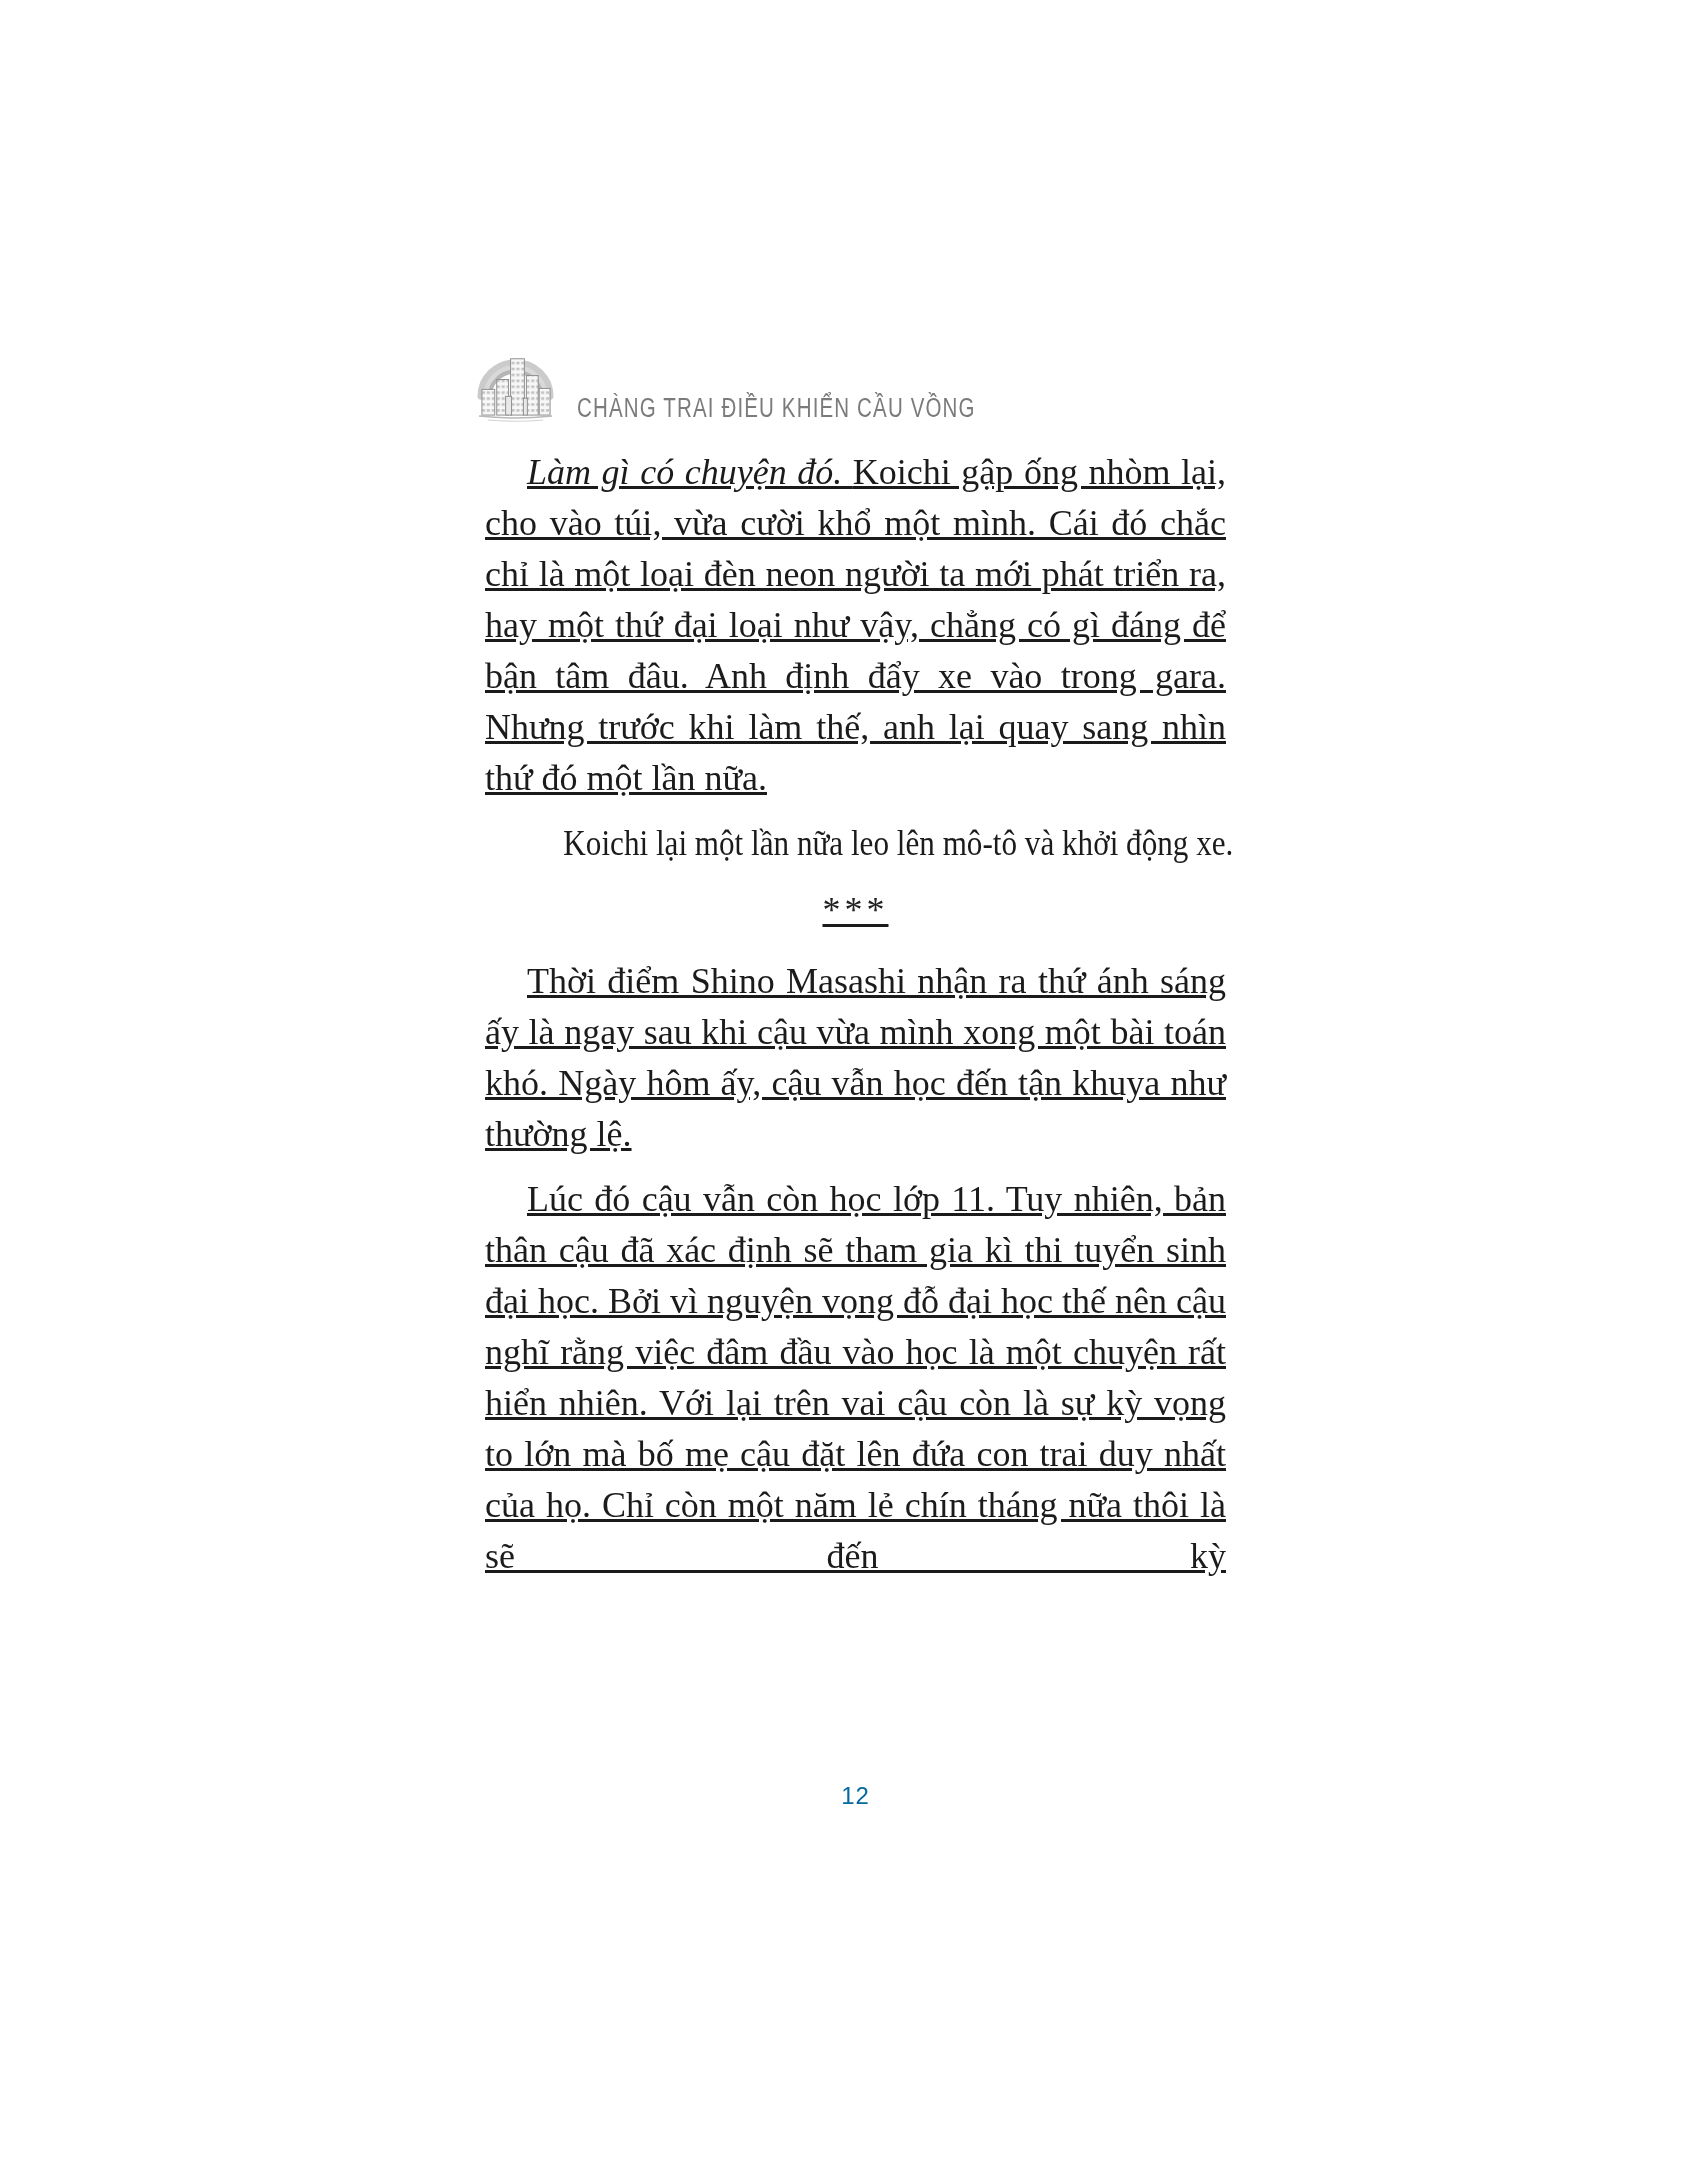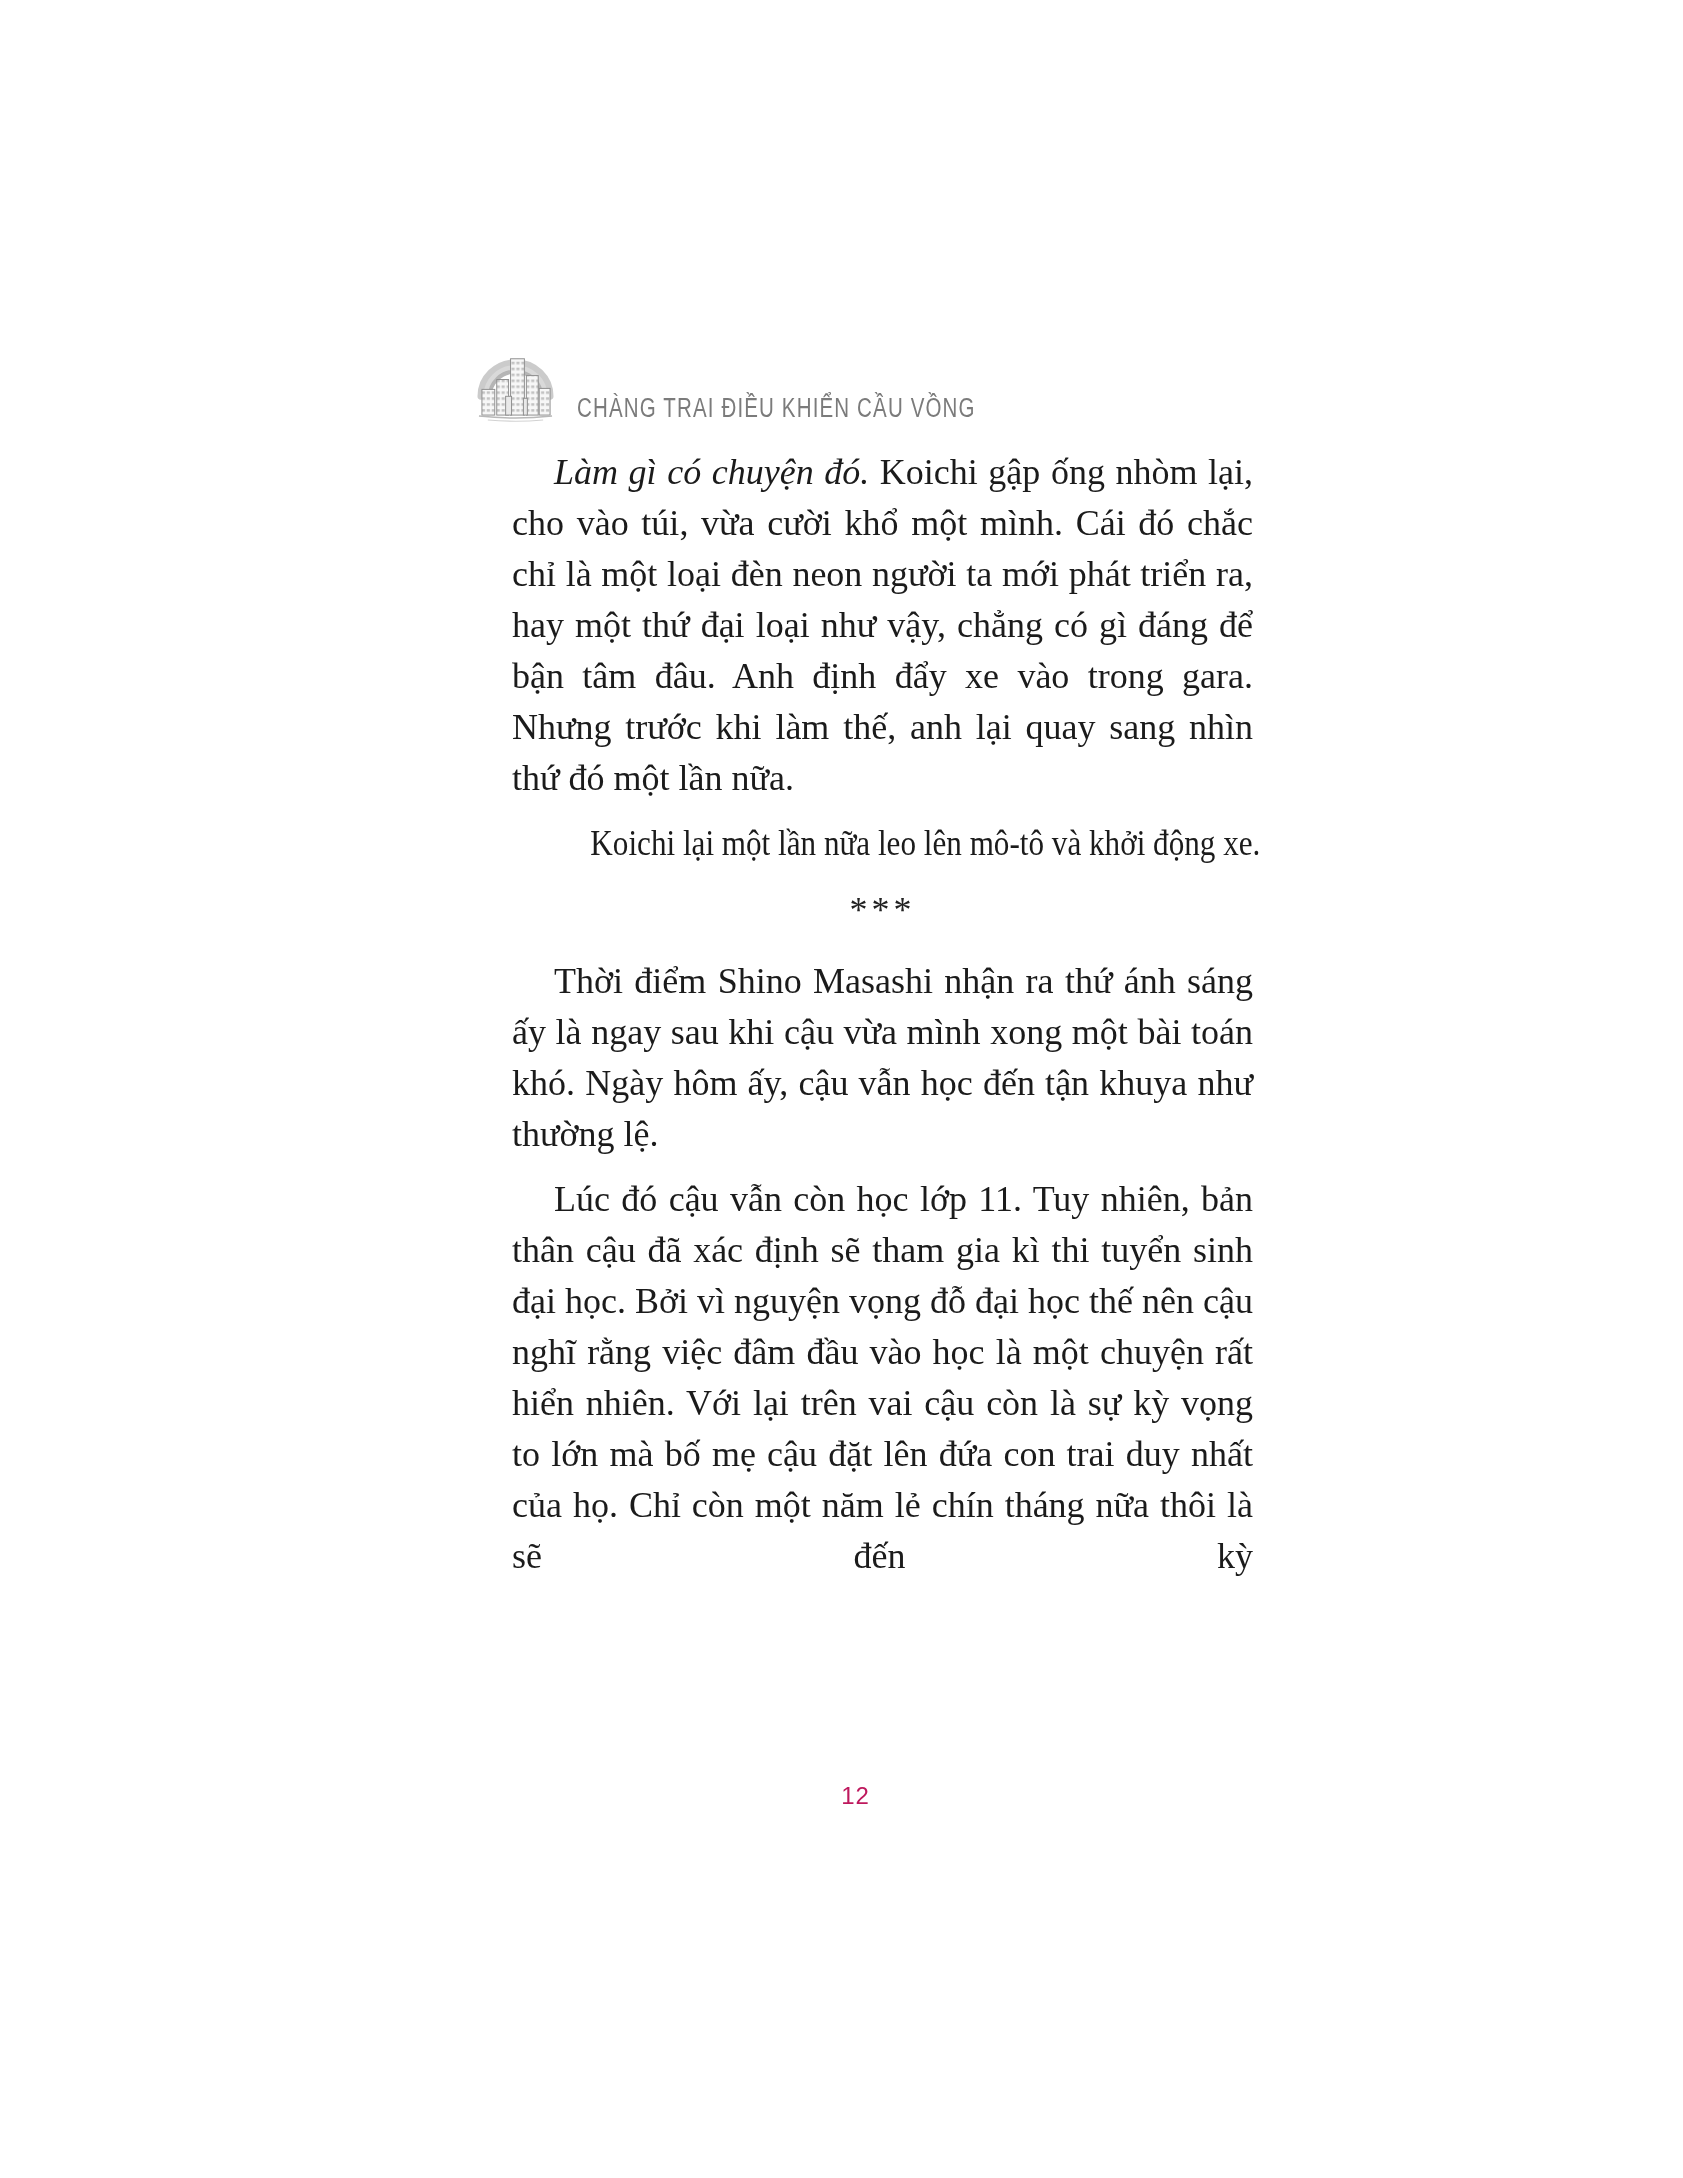--- a/index.html
+++ b/index.html
@@ -33,27 +33,28 @@
     letter-spacing: 1.5px;
     color: #7b7b7b;
     white-space: nowrap;
     transform: scaleX(0.76);
     transform-origin: left center;
     padding-top: 6px;
   }
   
   .content {
     position: absolute;
-    left: 512px;
+    left: 485px;
     top: 447px;
     width: 741px;
     color: #1b1b1b;
     font-size: 36px;
     line-height: 51px;
     text-align: justify;
+    text-decoration: underline;
   }
   .content p {
     margin: 0 0 14px 0;
     text-indent: 42px;
   }
   .content p.single-line {
     white-space: nowrap;
     overflow: visible;
     margin-top: 12px;
   }
@@ -76,21 +77,21 @@
   .content .italic { font-style: italic; }
   
   .page-number {
     position: absolute;
     left: 485px;
     width: 741px;
     top: 1782px;
     text-align: center;
     font-family: "Liberation Sans", sans-serif;
     font-size: 24px;
-    color: #be185d;
+    color: #0369a1;
     letter-spacing: 1px;
   }
 </style>
 </head>
 <body>
 
 <div class="page">
 
   <div class="header">
     <svg class="logo" viewBox="0 0 80 88" xmlns="http://www.w3.org/2000/svg">

